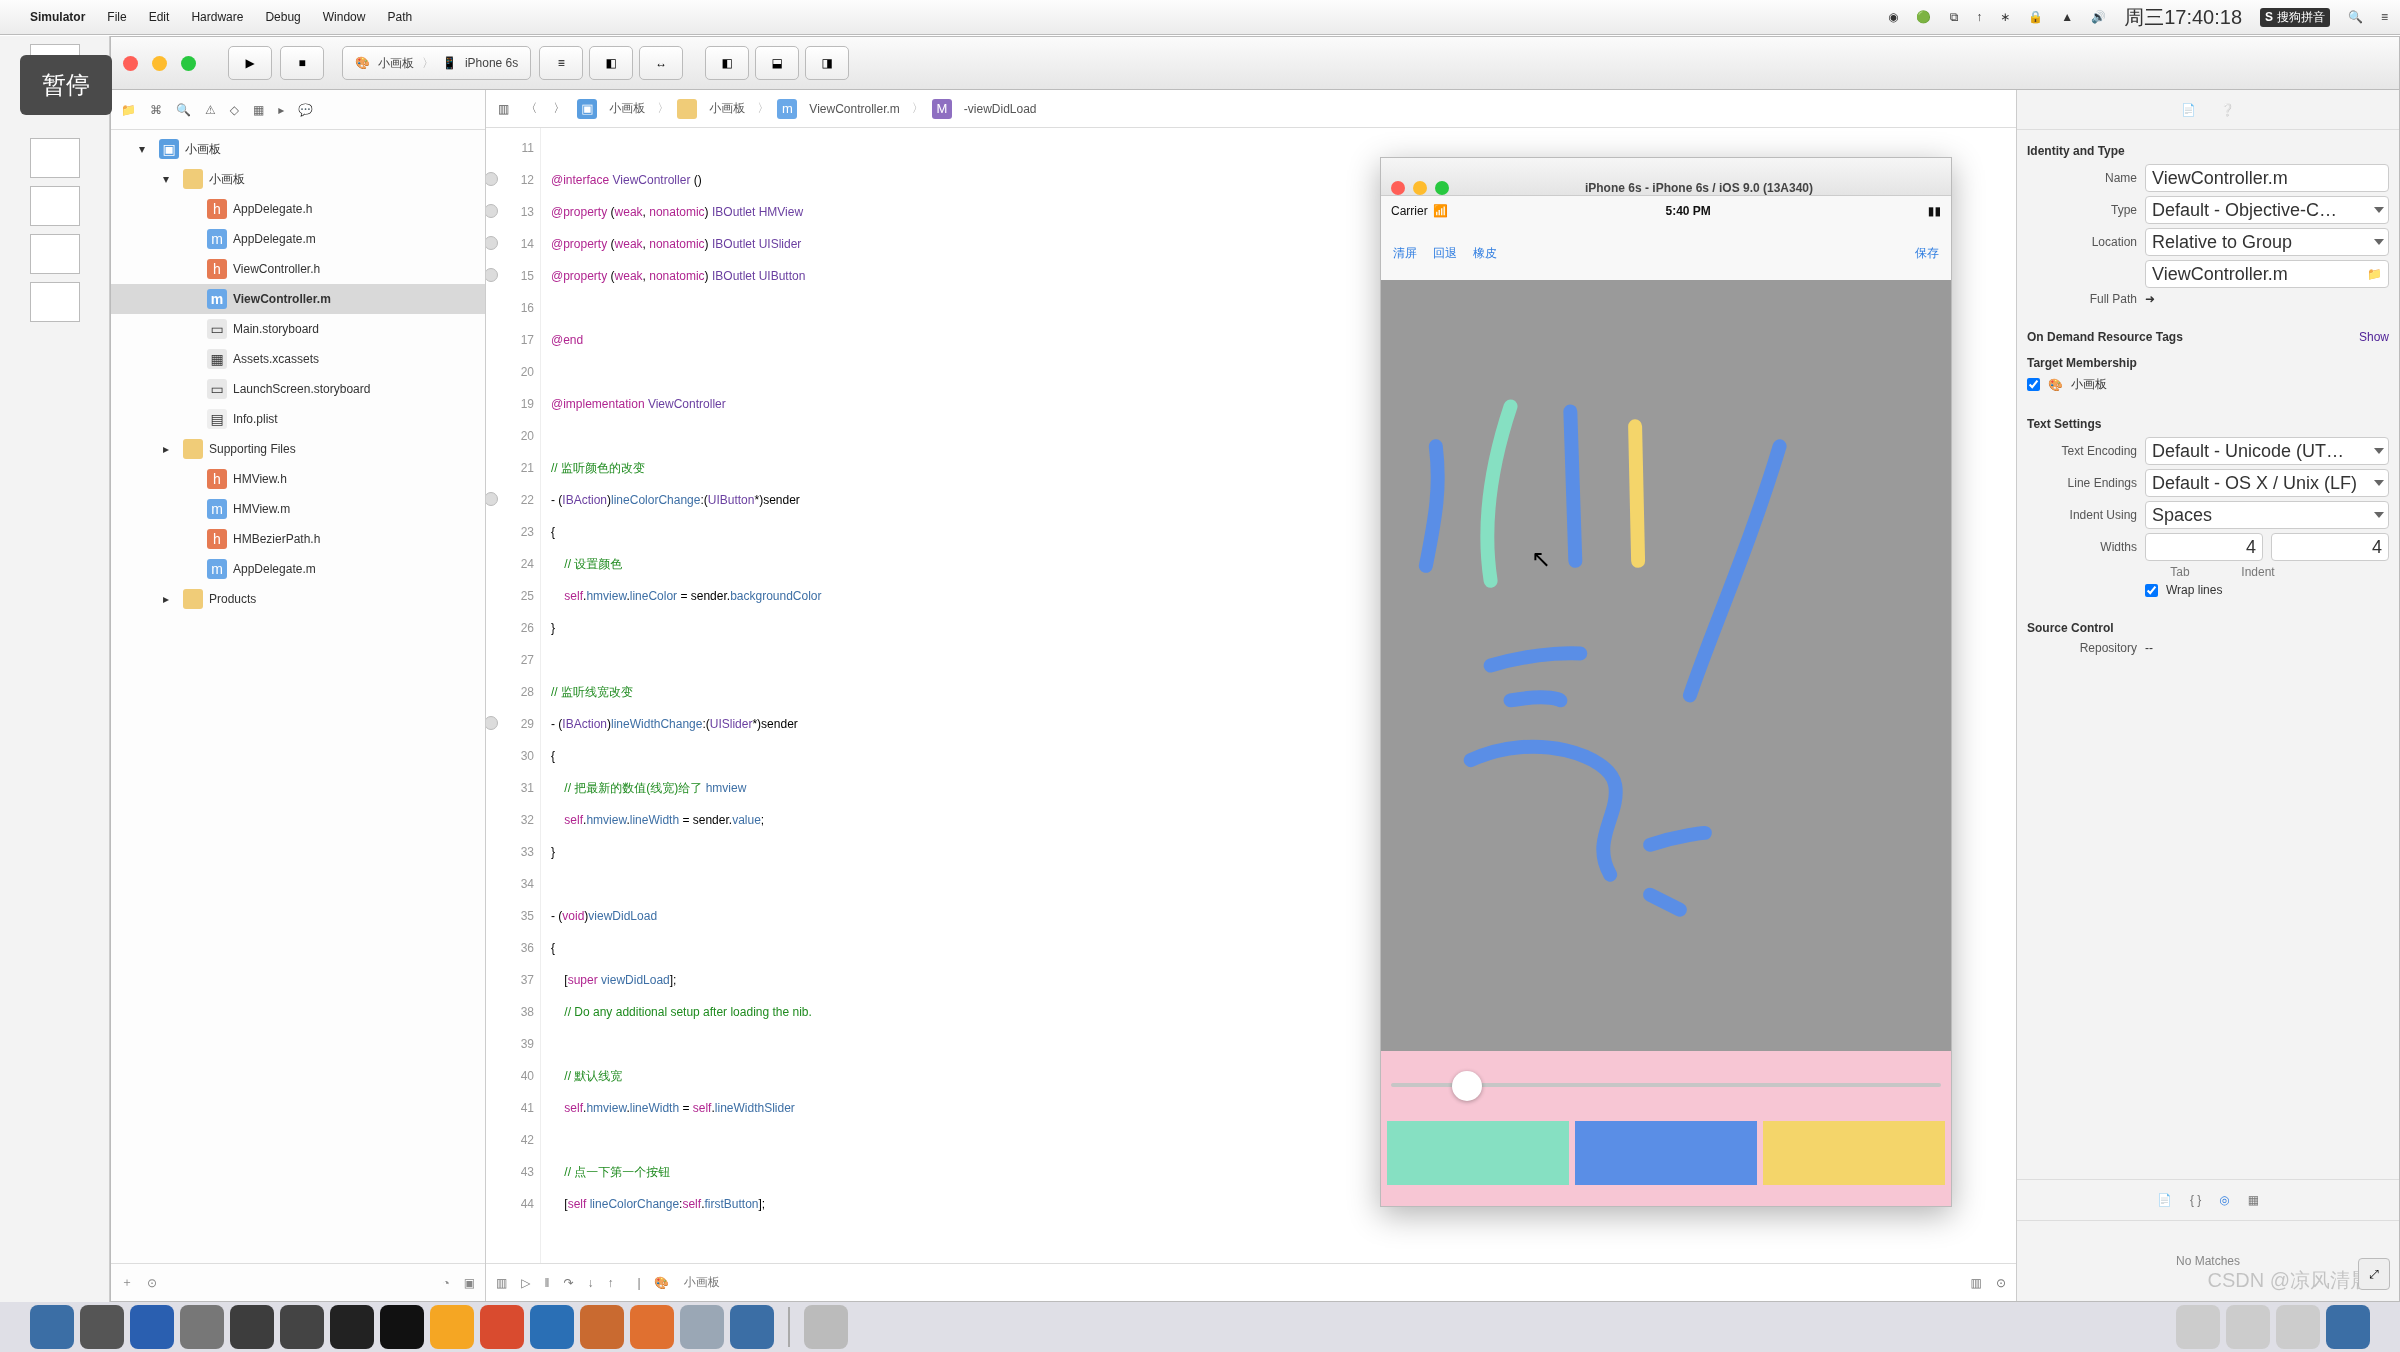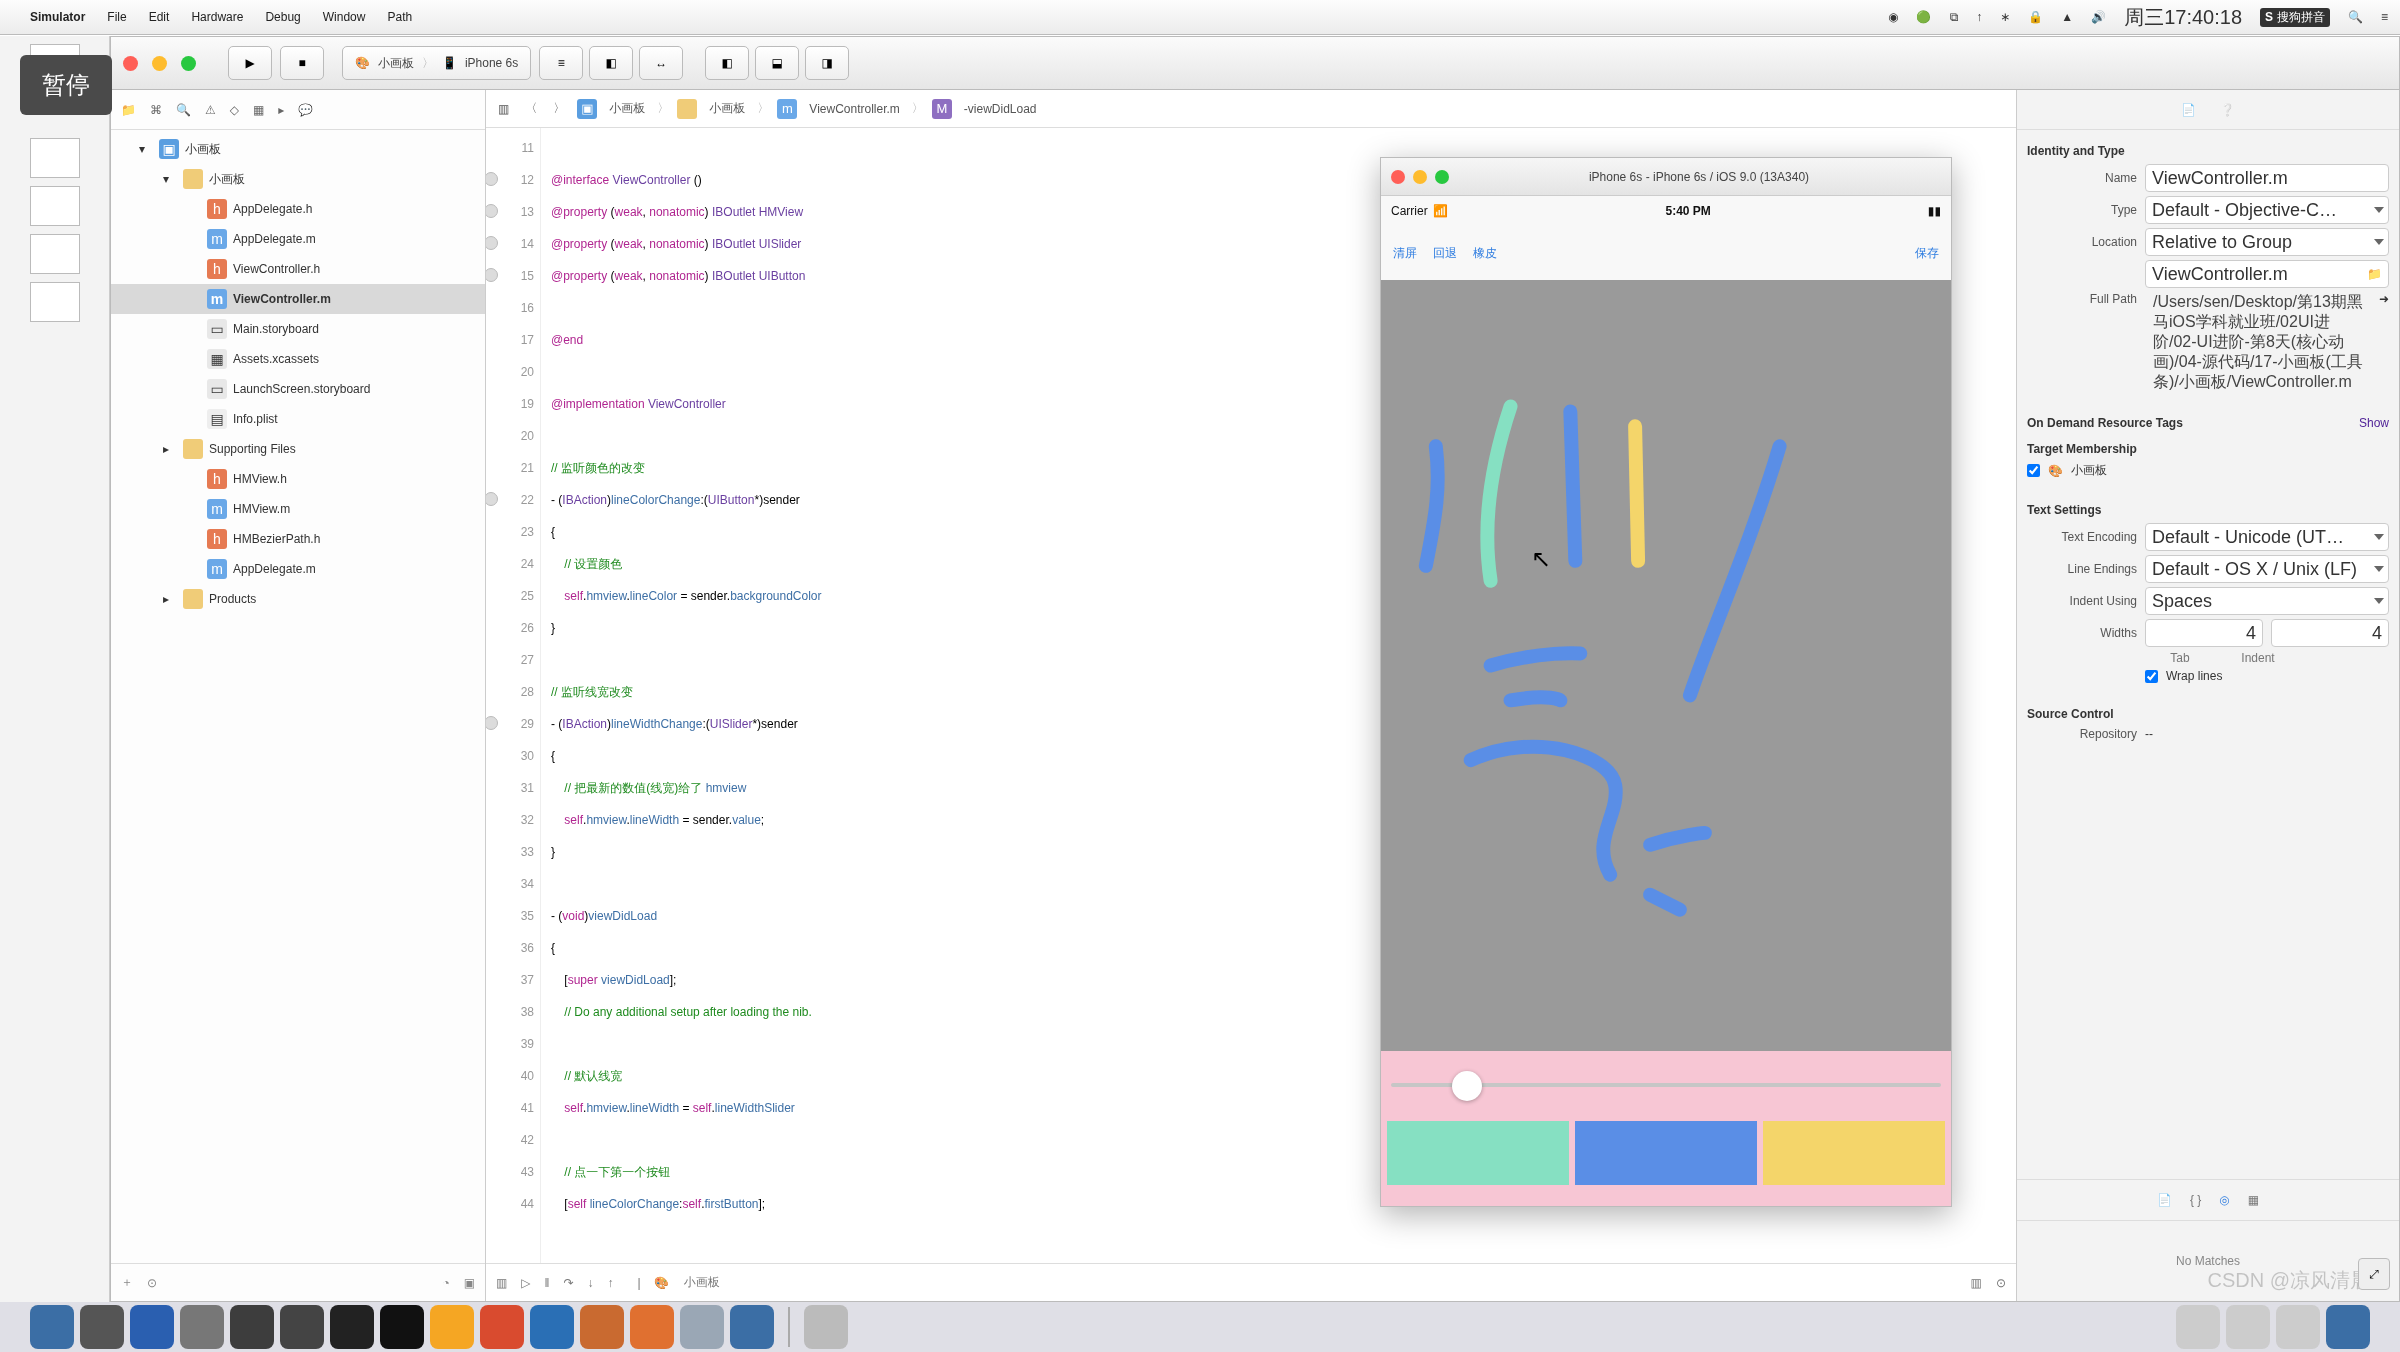--- a/index.html
+++ b/index.html
@@ -74,21 +74,21 @@
 .frow .lbl { width:110px; text-align:right; color:#555;}
 .frow .val { flex:1; background:#fff; border:1px solid #ccc; border-radius:4px; height:28px; padding:0 6px; display:flex; align-items:center; overflow:hidden; position:relative;}
 .frow .val.sel::after{content:"";position:absolute;right:4px;top:50%;transform:translateY(-50%);border-left:5px solid transparent;border-right:5px solid transparent;border-top:6px solid #666;}
 .frow .txt { flex:1; color:#333; font-size:18px;}
 .fullpath { font-size:16px; color:#444; line-height:20px; margin-left:8px;}
 .insp-mid { height: 42px; border-top:1px solid #ddd; border-bottom:1px solid #ddd; display:flex;align-items:center;justify-content:center;gap:18px;color:#777;}
 .insp-bot { height: 80px; display:flex; align-items:center; justify-content:center; color:#888; font-size:22px;}
 
 
 .sim { position:absolute; top:157px; left:1380px; width:572px; height:1050px; background:#f0f0f0; border:1px solid #bbb; box-shadow:0 8px 30px rgba(0,0,0,.3); z-index:100; display:flex; flex-direction:column;}
-.sim-title { height:38px; background:linear-gradient(#f6f6f6,#e4e4e4); border-bottom:1px solid #ccc; display:flex; align-items:center; padding:0 10px; gap:8px; font-size:20px; color:#444;}
+.sim-title { height:38px; background:linear-gradient(#f6f6f6,#e4e4e4); border-bottom:1px solid #ccc; display:flex; align-items:flex-end; padding:0 10px; gap:8px; font-size:20px; color:#444;font-weight:bold;}
 .sim-title .dots{display:flex;gap:8px;}
 .sim-title .dot{width:14px;height:14px;border-radius:50%;}
 .d-r{background:#ff5f57;} .d-y{background:#febc2e;} .d-g{background:#28c840;}
 .sim-title .ttl{flex:1; text-align:center;}
 .sim-statusbar { height:30px; background:#f8f8f8; display:flex; align-items:center; padding:0 10px; font-size:18px; color:#111;}
 .sim-statusbar .mid{flex:1;text-align:center;font-weight:600;}
 .sim-btns { height:54px; background:#f8f8f8; display:flex; align-items:center; padding:0 12px; gap:16px; font-size:28px; color:#2f7de0;}
 .sim-btns .spacer{flex:1;}
 .sim-canvas { flex:1; background:#9a9a9a; position:relative;}
 .sim-canvas svg{position:absolute;inset:0;width:100%;height:100%;}
@@ -408,21 +408,20 @@
           </div>
         <div class="frow">
             <div class="lbl"></div>
             <div class="val">
               <span class="txt">ViewController.m</span>
               <span style="margin-left:auto">📁</span>
             </div>
           </div>
         <div class="frow" style="align-items:flex-start">
             <div class="lbl">Full Path</div>
-            <div class="fullpath" style="flex:1">/Users/sen/Desktop/第13期黑马iOS学科就业班/02UI进阶/02-UI进阶-第8天(核心动画)/04-源代码/17-小画板(工具条)/小画板/ViewController.m</div>
             <span>➜</span>
           </div>
 
         <div style="height:10px"></div>
         <div class="frow">
             <div class="sect-h" style="flex:1">On Demand Resource Tags</div>
             <span style="color:#4c1d95">Show</span>
           </div>
 
         <div class="sect-h">Target Membership</div>

